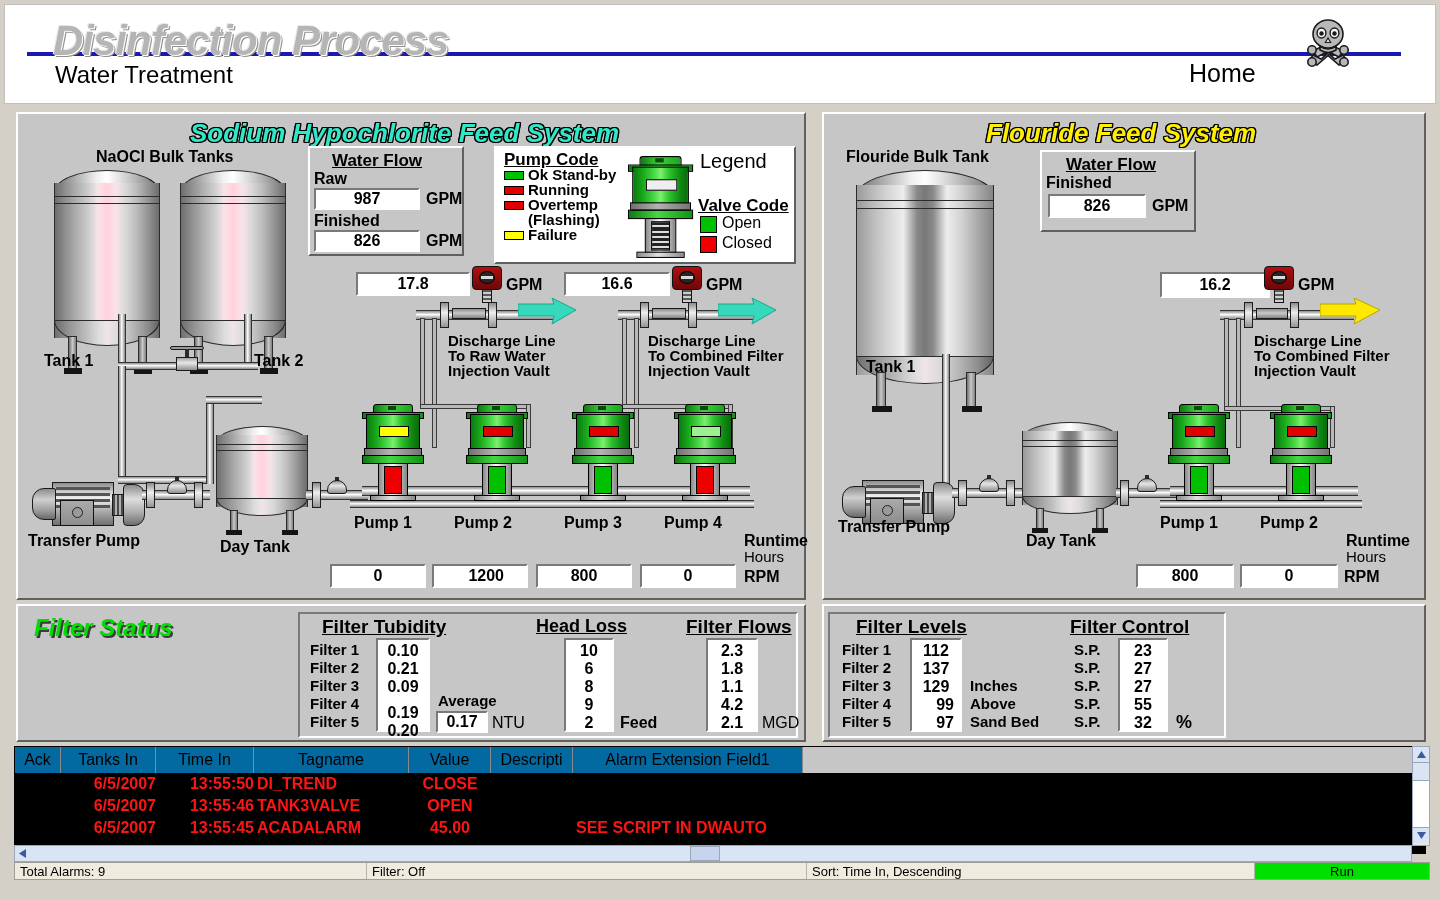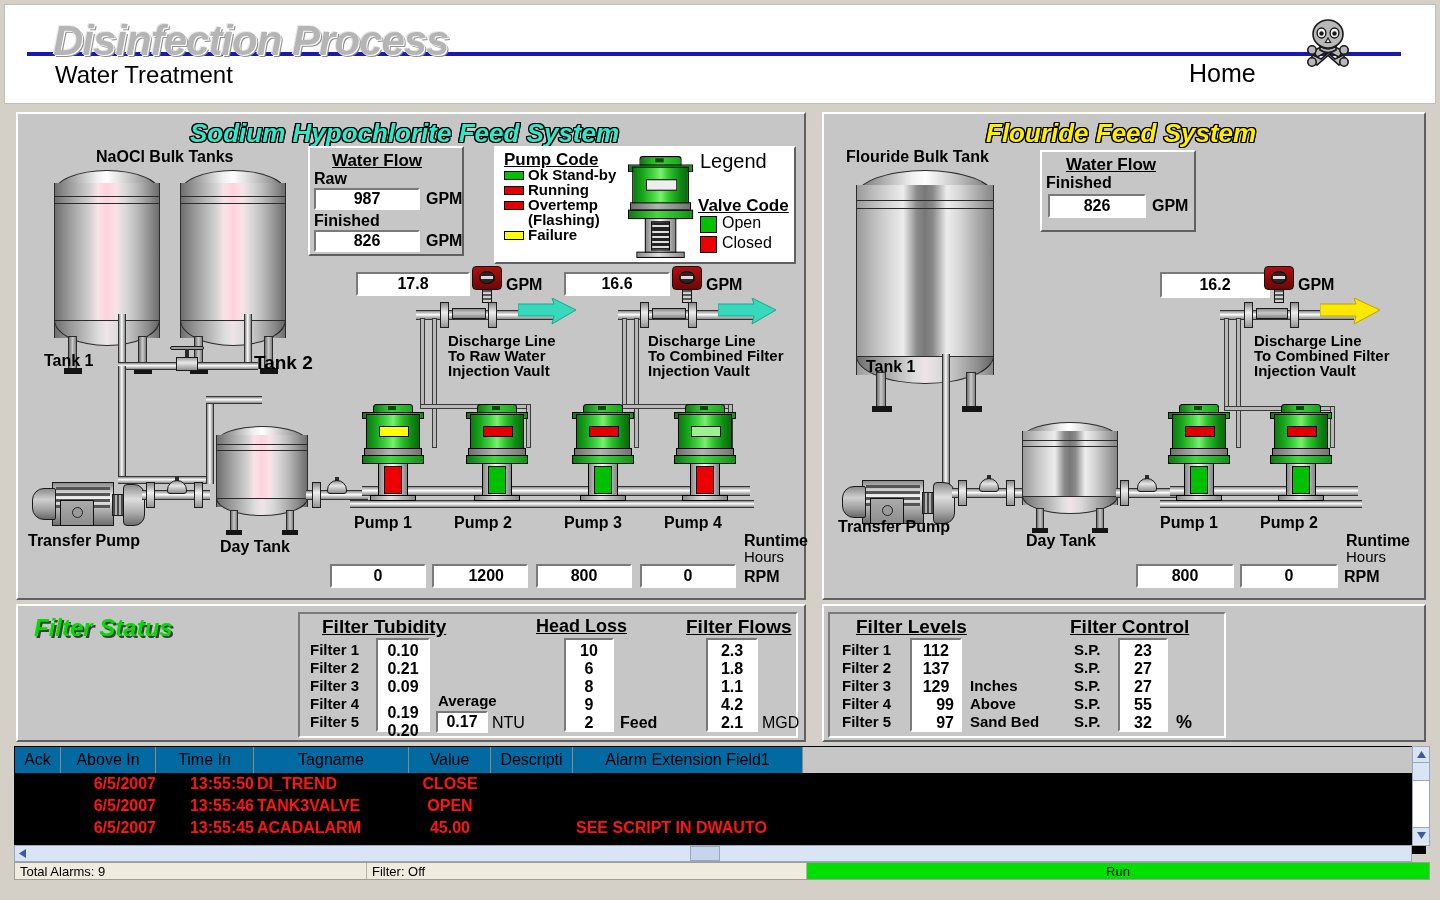--- a/index.html
+++ b/index.html
@@ -303,21 +303,21 @@
       <div class="tank-top" style="top:0; height:22px;"></div>
       <div class="tank-body" style="top:13px; height:155px;"></div>
       <div class="tank-ring" style="top:26px;"></div>
       <div class="tank-ring" style="top:33px;"></div>
       <div class="tank-bot" style="top:150px; height:26px;"></div>
       <div class="leg" style="left:14px; top:166px; width:9px; height:34px;"></div>
       <div class="leg" style="left:84px; top:166px; width:9px; height:34px;"></div>
       <div class="foot" style="left:10px; top:198px; width:18px; height:6px;"></div>
       <div class="foot" style="left:80px; top:198px; width:18px; height:6px;"></div>
     </div>
-    <div class="lbl" style="left:236px; top:238px; font-size:19px;">Tank 2</div>
+    <div class="lbl" style="left:236px; top:238px; font-size:16px;">Tank 2</div>
 
     <div class="pipeV" style="left:100px; top:200px; width:8px; height:52px;"></div>
     <div class="pipeV" style="left:226px; top:200px; width:8px; height:52px;"></div>
     <div class="pipeH" style="left:100px; top:248px; width:140px; height:8px;"></div>
     <div class="gvalve" style="left:152px; top:232px;">
       <div class="gv-wheel"></div>
         <div class="gv-stem"></div>
         <div class="gv-body"></div>
     </div>
     <div class="pipeV" style="left:100px; top:252px; width:8px; height:118px;"></div>
@@ -745,21 +745,21 @@
         <div style="height:18px; display:flex; align-items:center; justify-content:center;">55</div>
         <div style="height:18px; display:flex; align-items:center; justify-content:center;">32</div>
       </div>
       <div class="lbl" style="left:346px; top:98px; font-size:18px;">%</div>
     </div>
   </div>
 
   <div class="alarm-wrap">
     <div class="alarm-hdr">
       <div class="ah" style="width:46px;">Ack</div>
-      <div class="ah" style="width:95px;">Above In</div>
+      <div class="ah" style="width:95px;">Tanks In</div>
       <div class="ah" style="width:98px;">Time In</div>
       <div class="ah" style="width:155px;">Tagname</div>
       <div class="ah" style="width:82px;">Value</div>
       <div class="ah" style="width:82px;">Descripti</div>
       <div class="ah" style="width:230px;">Alarm Extension Field1</div>
       <div class="ah" style="flex:1; border-right:none; background:#c6c6c6;"></div>
     </div>
     <div class="alarm-rows">
       <div class="arow">
         <div class="ac" style="width:46px; justify-content:center;"></div>
@@ -814,16 +814,17 @@
     </div>
     <div style="flex:1; height:15px; background:#d9e4f5; position:relative;">
       <div style="position:absolute; left:660px; top:0; width:30px; height:15px; background:#c6d4ee;
                   border:1px solid #9aa6bb;"></div>
     </div>
   </div>
 
   <div class="statusbar">
     <div class="sb-cell" style="width:352px;">Total Alarms: 9</div>
     <div class="sb-cell" style="width:440px;">Filter: Off</div>
+    <div class="sb-cell" style="width:448px;">Sort: Time In, Descending</div>
     <div class="sb-run" style="flex:1;">Run</div>
   </div>
 
 </div>
 
 </body></html>

